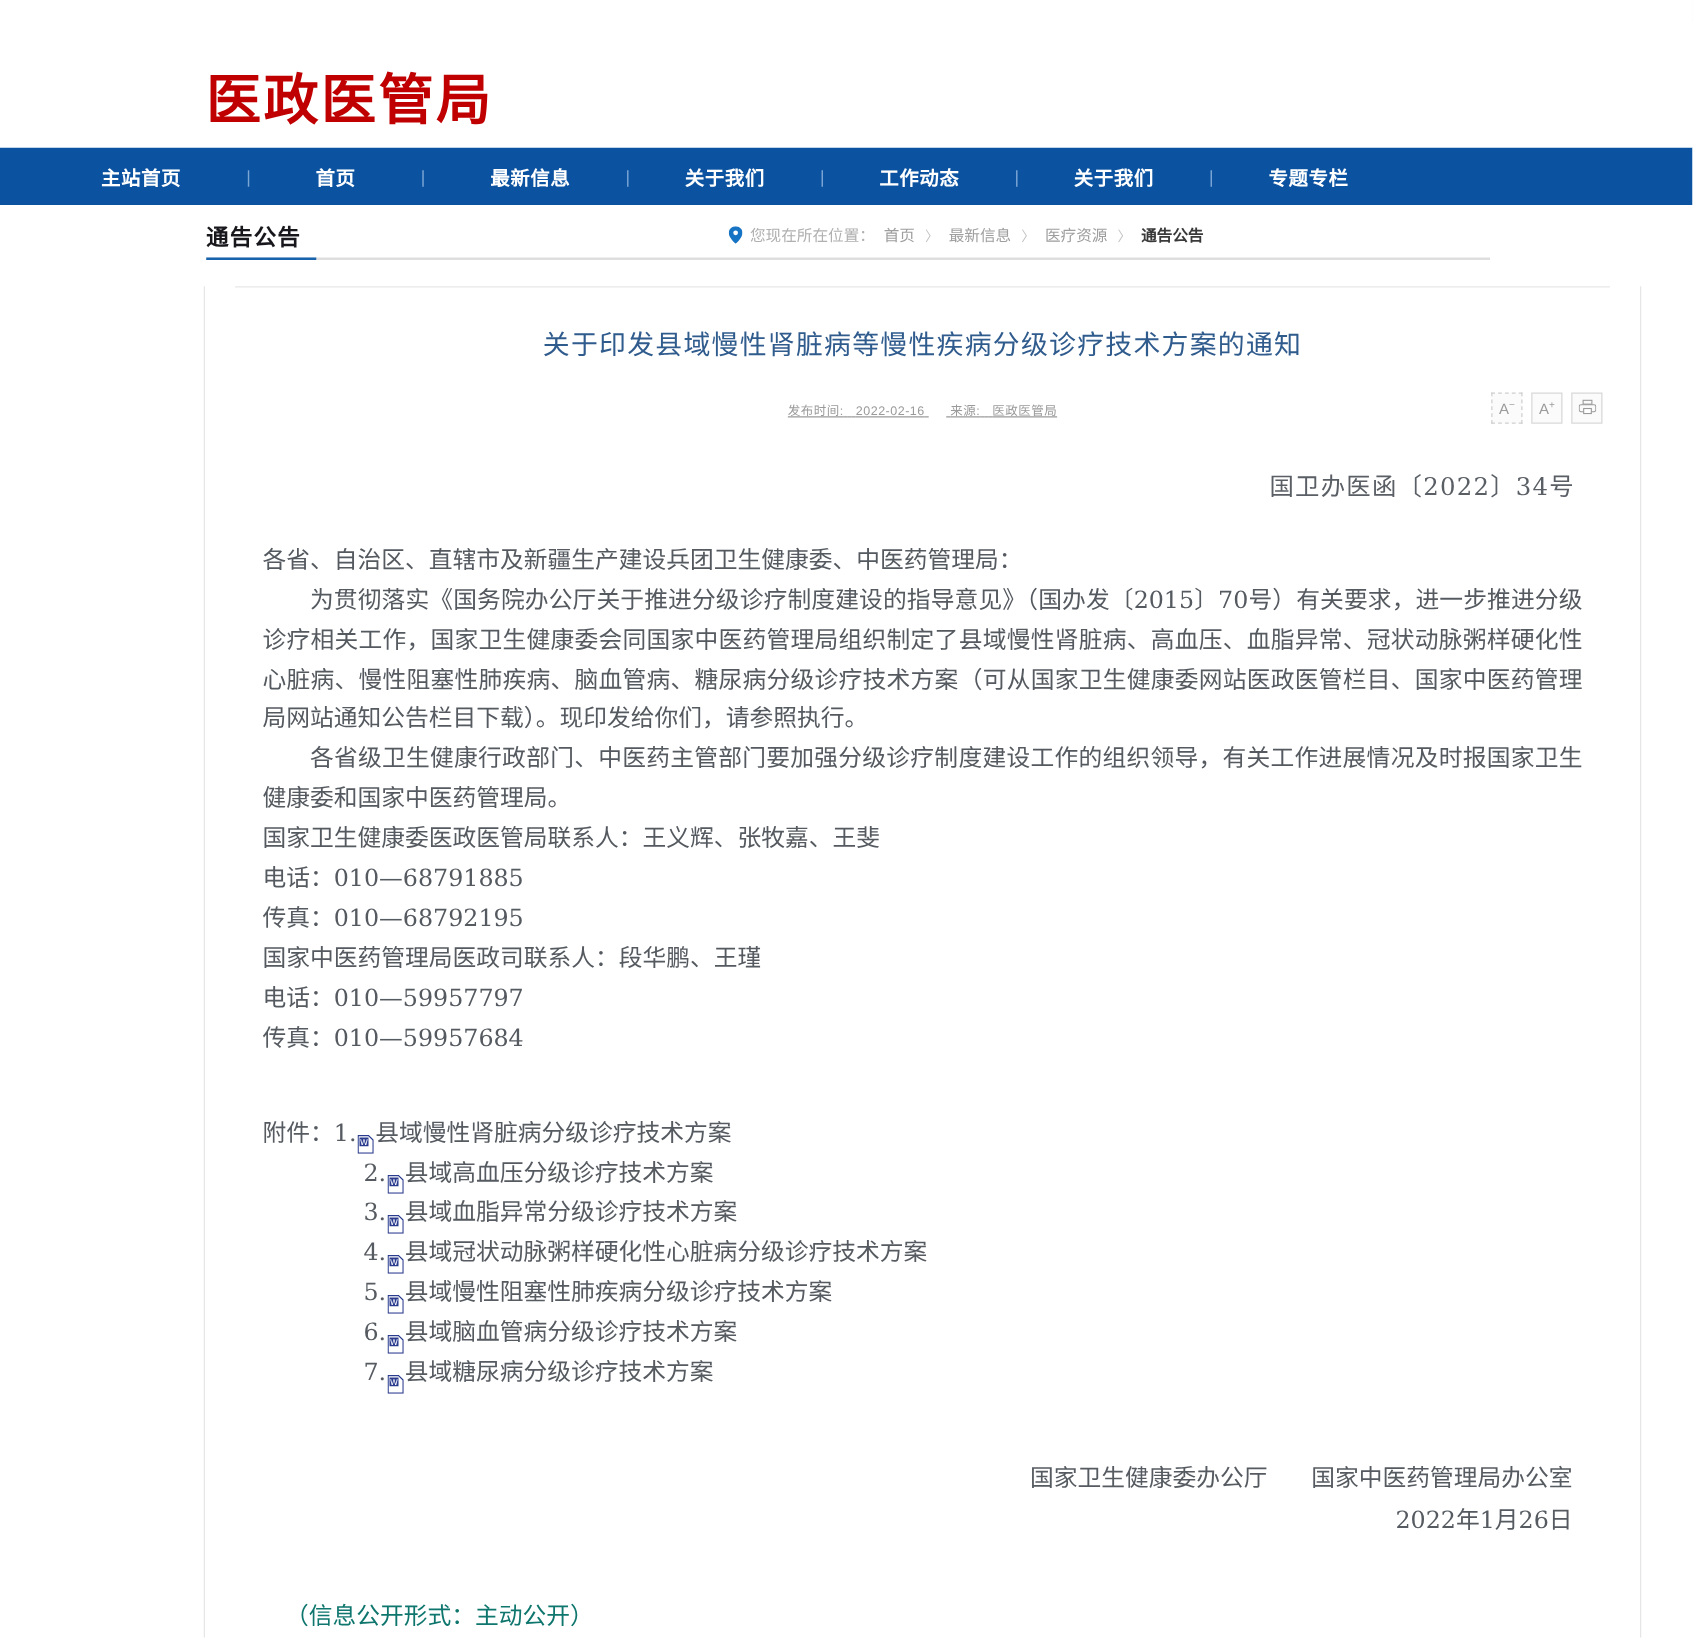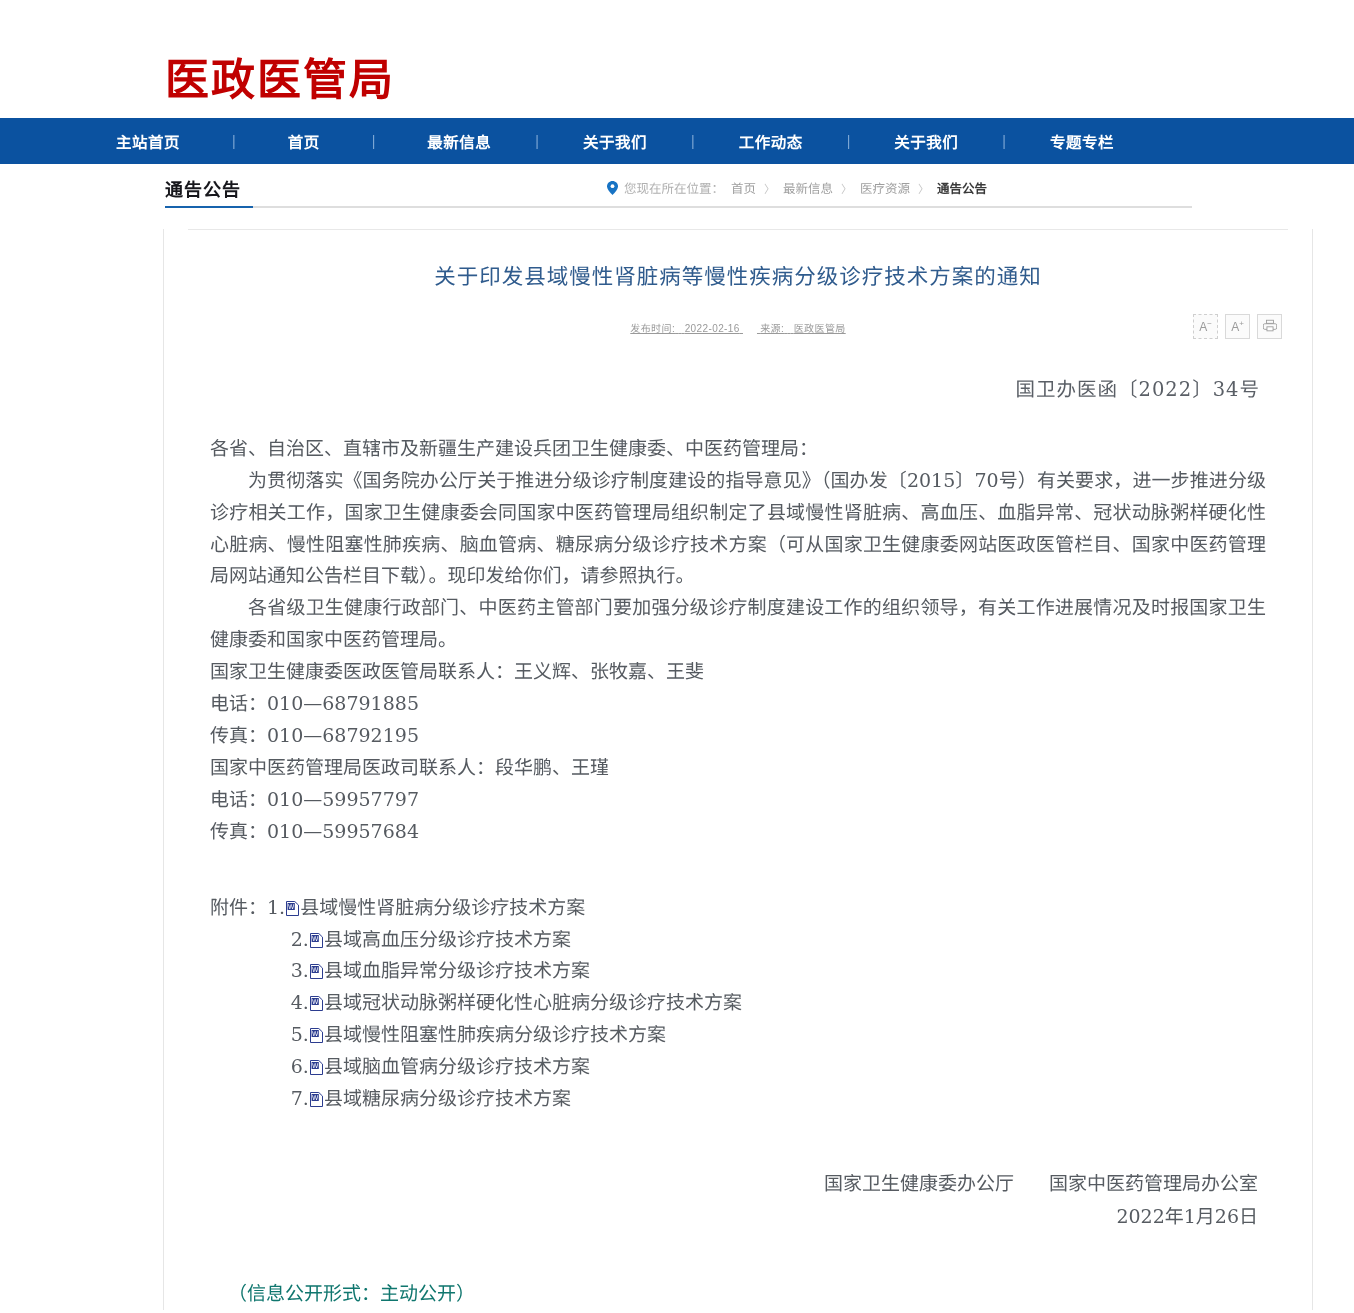--- a/index.html
+++ b/index.html
@@ -45,21 +45,21 @@
 
   
   .nav-bar {
     height: 46px;
     background: #0b52a0;
     display: flex;
     align-items: center;
   }
   .nav-inner {
     width: 1354px;
-    padding-left: 116px;
+    padding-left: 81px;
     display: flex;
     align-items: center;
   }
   .nav-item {
     color: #ffffff;
     font-size: 15.5px;
     font-weight: bold;
     text-decoration: none;
     white-space: nowrap;
     letter-spacing: 0.5px;
@@ -94,21 +94,21 @@
     background: #dedede;
   }
   .section-rule-blue {
     position: absolute;
     left: 165px; top: 42px;
     width: 88px; height: 2px;
     background: #1763ad;
   }
   .breadcrumb {
     position: absolute;
-    right: 148px; top: 14px;
+    right: 172px; top: 14px;
     display: flex;
     align-items: center;
     font-size: 12.5px;
     color: #a8a8a8;
     white-space: nowrap;
   }
   .pin-icon {
     width: 11px; height: 14px;
     margin-right: 6px;
     display: inline-block;
@@ -200,21 +200,21 @@
   .doc .indent { text-indent: 2em; }
   .contact-line { margin: 0; }
 
   .attach-block {
     margin-top: 44px;
     font-family: "DejaVu Serif", "Liberation Serif", serif;
     font-size: 19px;
     color: #565b61;
     line-height: 1.68;
   }
-  .attach-row { display: flex; align-items: flex-start; }
+  .attach-row { display: flex; align-items: center; }
   .attach-label { white-space: nowrap; }
   .attach-spacer { display: inline-block; width: 4.25em; }
   .attach-num { white-space: nowrap; }
   .doc-icon {
     display: inline-block;
     width: 13px; height: 15px;
     position: relative;
     top: 2px;
     margin: 0 1px;
     flex: none;

